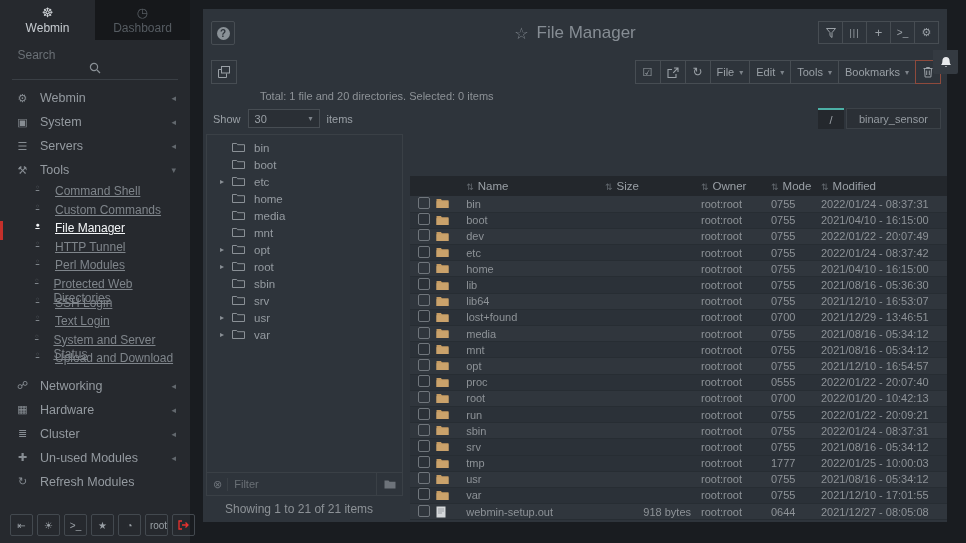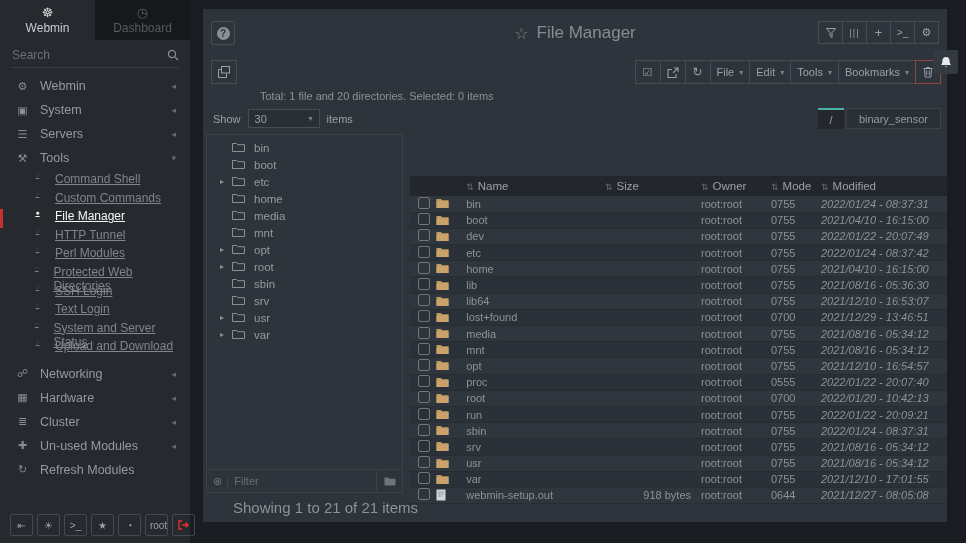--- a/index.html
+++ b/index.html
@@ -10,21 +10,21 @@
     color:#9aa0a6; font-size:12px;
     position:relative;
   }
   
   .sidebar { position:absolute; left:0; top:0; width:190px; height:543px; background:#26292e; }
   .brand-tabs { display:flex; height:40px; }
   .brand-tab { flex:1; display:flex; flex-direction:column; align-items:center; justify-content:center; gap:2px; font-size:12px; color:#c7ccd1; cursor:pointer; }
   .brand-tab .bicon { font-size:13px; line-height:13px; color:#d2d6da; }
   .brand-tab.inactive { background:#16181b; color:#565c62; }
   .brand-tab.inactive .bicon { color:#565c62; }
-  .search-row { display:flex; align-items:center; margin:8px 12px 6px 12px; border-bottom:1px solid #3a3f45; padding-bottom:5px; }
+  .search-row { display:flex; align-items:center; margin:8px 12px 6px 12px; border-bottom:1px solid #3a3f45; padding-bottom:5px;flex-direction:column; }
   .search-row input { flex:1; background:transparent; border:none; outline:none; color:#8a9096; font-size:12px; font-family:inherit; }
   .search-row input::placeholder { color:#6a7076; }
   .mag { width:12px; height:12px; flex:0 0 12px; }
   .nav { margin-top:6px; }
   .nav-cat { display:flex; align-items:center; height:24px; padding:0 14px 0 11px; border-left:3px solid transparent; color:#949aa0; font-size:12.5px; cursor:pointer; }
   .nav-cat .cicon { width:17px; font-size:11px; color:#878d93; margin-right:9px; text-align:center; }
   .nav-cat .chev { margin-left:auto; font-size:9px; color:#62686e; }
   .nav-children { padding:2px 0 4px 0; }
   .nav-child { display:flex; align-items:flex-start; height:18.6px; padding:0 10px 0 26px; border-left:3px solid transparent; color:#7f858b; font-size:12px; cursor:pointer;text-decoration:underline; }
   .nav-child .bullet { width:17px; text-align:center; font-size:6px; color:#5d6368; margin-right:9px; }
@@ -79,22 +79,22 @@
   table.files th .sort { font-size:9px; color:#646a70; margin-right:4px; cursor:pointer; }
   table.files td { height:16.2px; font-size:11px; color:#8d9297; white-space:nowrap; overflow:hidden; }
   table.files tr.r-odd  td { background:#30363d; }
   table.files tr.r-even td { background:#2b3138; }
   table.files tbody tr { border-bottom:1px solid #272d33; cursor:pointer; }
   .col-cb { width:26px; } .col-ic { width:30px; } .col-size { width:96px; } .col-owner { width:70px; } .col-mode { width:50px; } .col-mod { width:126px; }
   td.cb, th.cb { padding-left:8px; }
   .cbx { width:12px; height:12px; border:1px solid #70767c; border-radius:2px; display:inline-block; cursor:pointer; background:transparent; }
   td.name-cell { color:#b2b8be; font-size:11.5px; }
   td.size-cell, th.size-cell { text-align:right; padding-right:10px; }
-  td.mod-cell { padding-right:8px;font-style:italic; }
-  .card-footer { flex:0 0 24px; padding:6px 10px; font-size:15px; color:#8d9297;margin-left:20px; }
+  td.mod-cell { padding-right:8px; }
+  .card-footer { flex:0 0 24px; padding:6px 22px; font-size:12px; color:#8d9297; }
   svg { display:block; }
 </style>
 </head>
 <body>
 
 <div class="sidebar">
   <div class="brand-tabs">
     <div class="brand-tab">
       <span class="bicon">☸</span>
       <span>Webmin</span>
@@ -690,20 +690,34 @@
                   <path d="M0.5 1h4.4l1 1.3h6.6V10H.5z" fill="#c59b62"></path>
                   <path d="M0.5 3.2h12V10H.5z" fill="#caa26b"></path>
                 </svg>
               </td>
               <td class="name-cell">srv</td>
               <td class="size-cell"></td>
               <td>root:root</td>
               <td>0755</td>
               <td class="mod-cell">2021/08/16 - 05:34:12</td>
             </tr>
+            <tr class="r-even">
+              <td class="cb"><span class="cbx"></span></td>
+              <td>
+                <svg width="13" height="11" viewBox="0 0 13 11">
+                  <path d="M0.5 1h4.4l1 1.3h6.6V10H.5z" fill="#c59b62"></path>
+                  <path d="M0.5 3.2h12V10H.5z" fill="#caa26b"></path>
+                </svg>
+              </td>
+              <td class="name-cell">tmp</td>
+              <td class="size-cell"></td>
+              <td>root:root</td>
+              <td>1777</td>
+              <td class="mod-cell">2022/01/25 - 10:00:03</td>
+            </tr>
             <tr class="r-odd">
               <td class="cb"><span class="cbx"></span></td>
               <td>
                 <svg width="13" height="11" viewBox="0 0 13 11">
                   <path d="M0.5 1h4.4l1 1.3h6.6V10H.5z" fill="#c59b62"></path>
                   <path d="M0.5 3.2h12V10H.5z" fill="#caa26b"></path>
                 </svg>
               </td>
               <td class="name-cell">usr</td>
               <td class="size-cell"></td>

